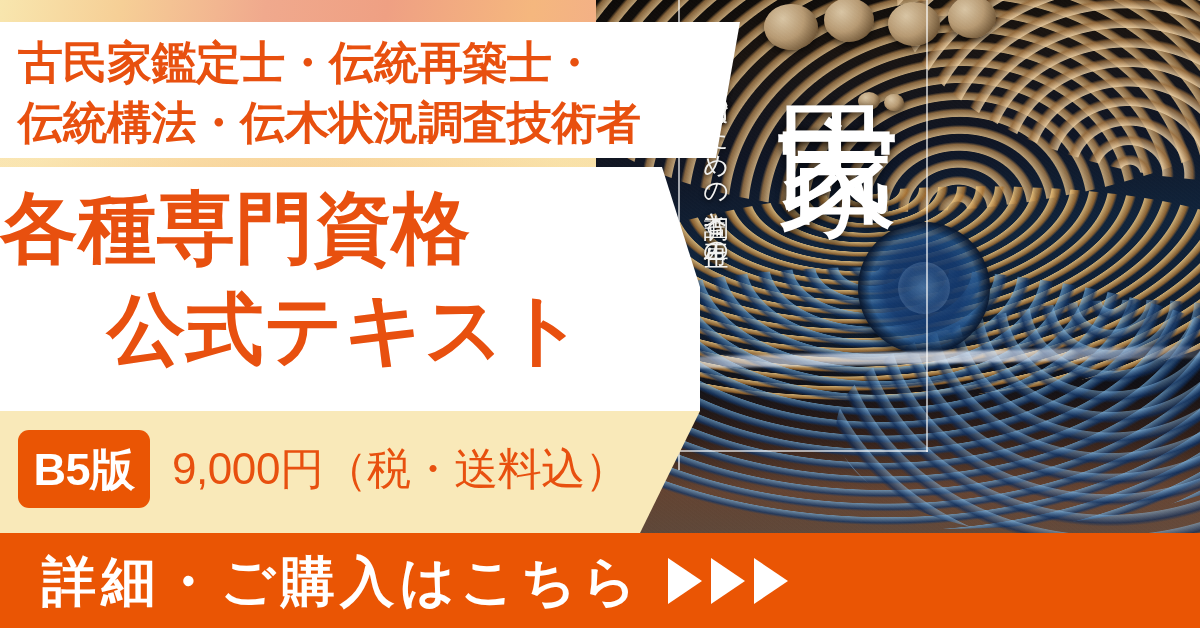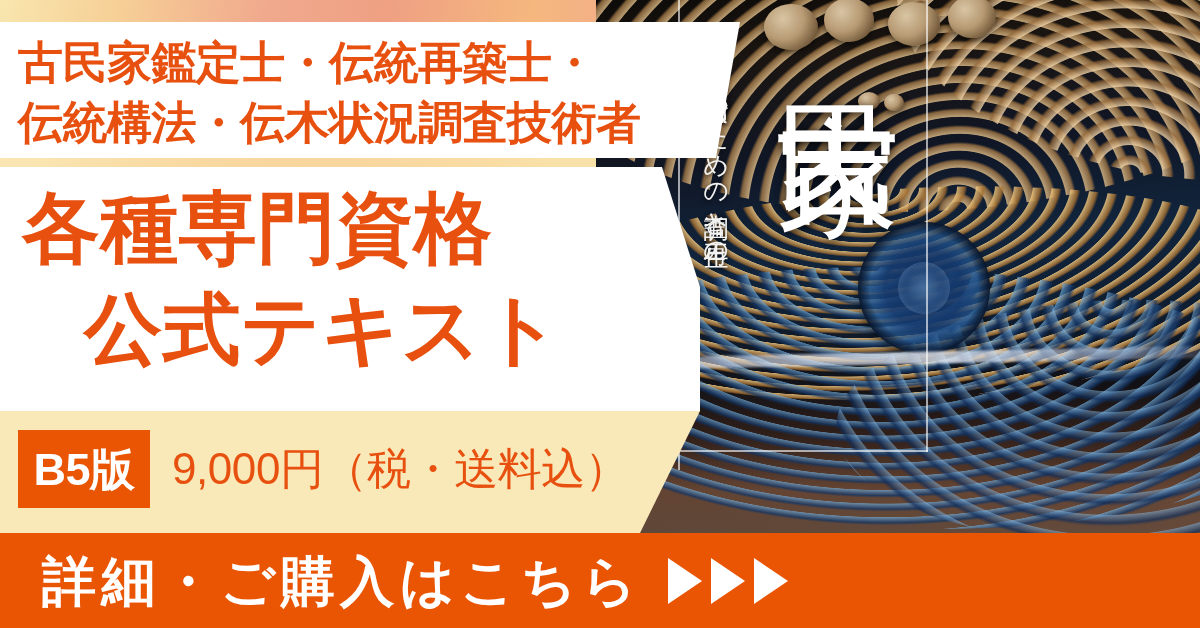--- a/index.html
+++ b/index.html
@@ -287,22 +287,22 @@
     position: absolute;
     left: 0; top: 178px;
     width: 690px;
     font-size: 78px;
     line-height: 1.29;
     font-weight: 700;
     color: #e8500f;
     letter-spacing: 0.005em;
     white-space: nowrap;
   }
-  .title-main .t-row1 { padding-left: 22px; }
-  .title-main .t-row2 { padding-left: 84px; }
+  .title-main .t-row1 { }
+  .title-main .t-row2 { padding-left: 107px; }
 
   
   .price-row {
     position: absolute;
     left: 18px; top: 427px;
     display: flex;
     align-items: center;
     height: 84px;
   }
   .badge-b5 {
@@ -310,20 +310,21 @@
     align-items: center;
     justify-content: center;
     width: 132px;
     height: 78px;
     background: #ea5504;
     color: #ffffff;
     font-size: 45px;
     font-weight: 700;
     letter-spacing: -0.01em;
     line-height: 1;
+    border-radius: 11px;
   }
   .price-text {
     margin-left: 22px;
     font-size: 44px;
     font-weight: 400;
     color: #e8500f;
     letter-spacing: -0.01em;
     white-space: nowrap;
     line-height: 1;
   }

